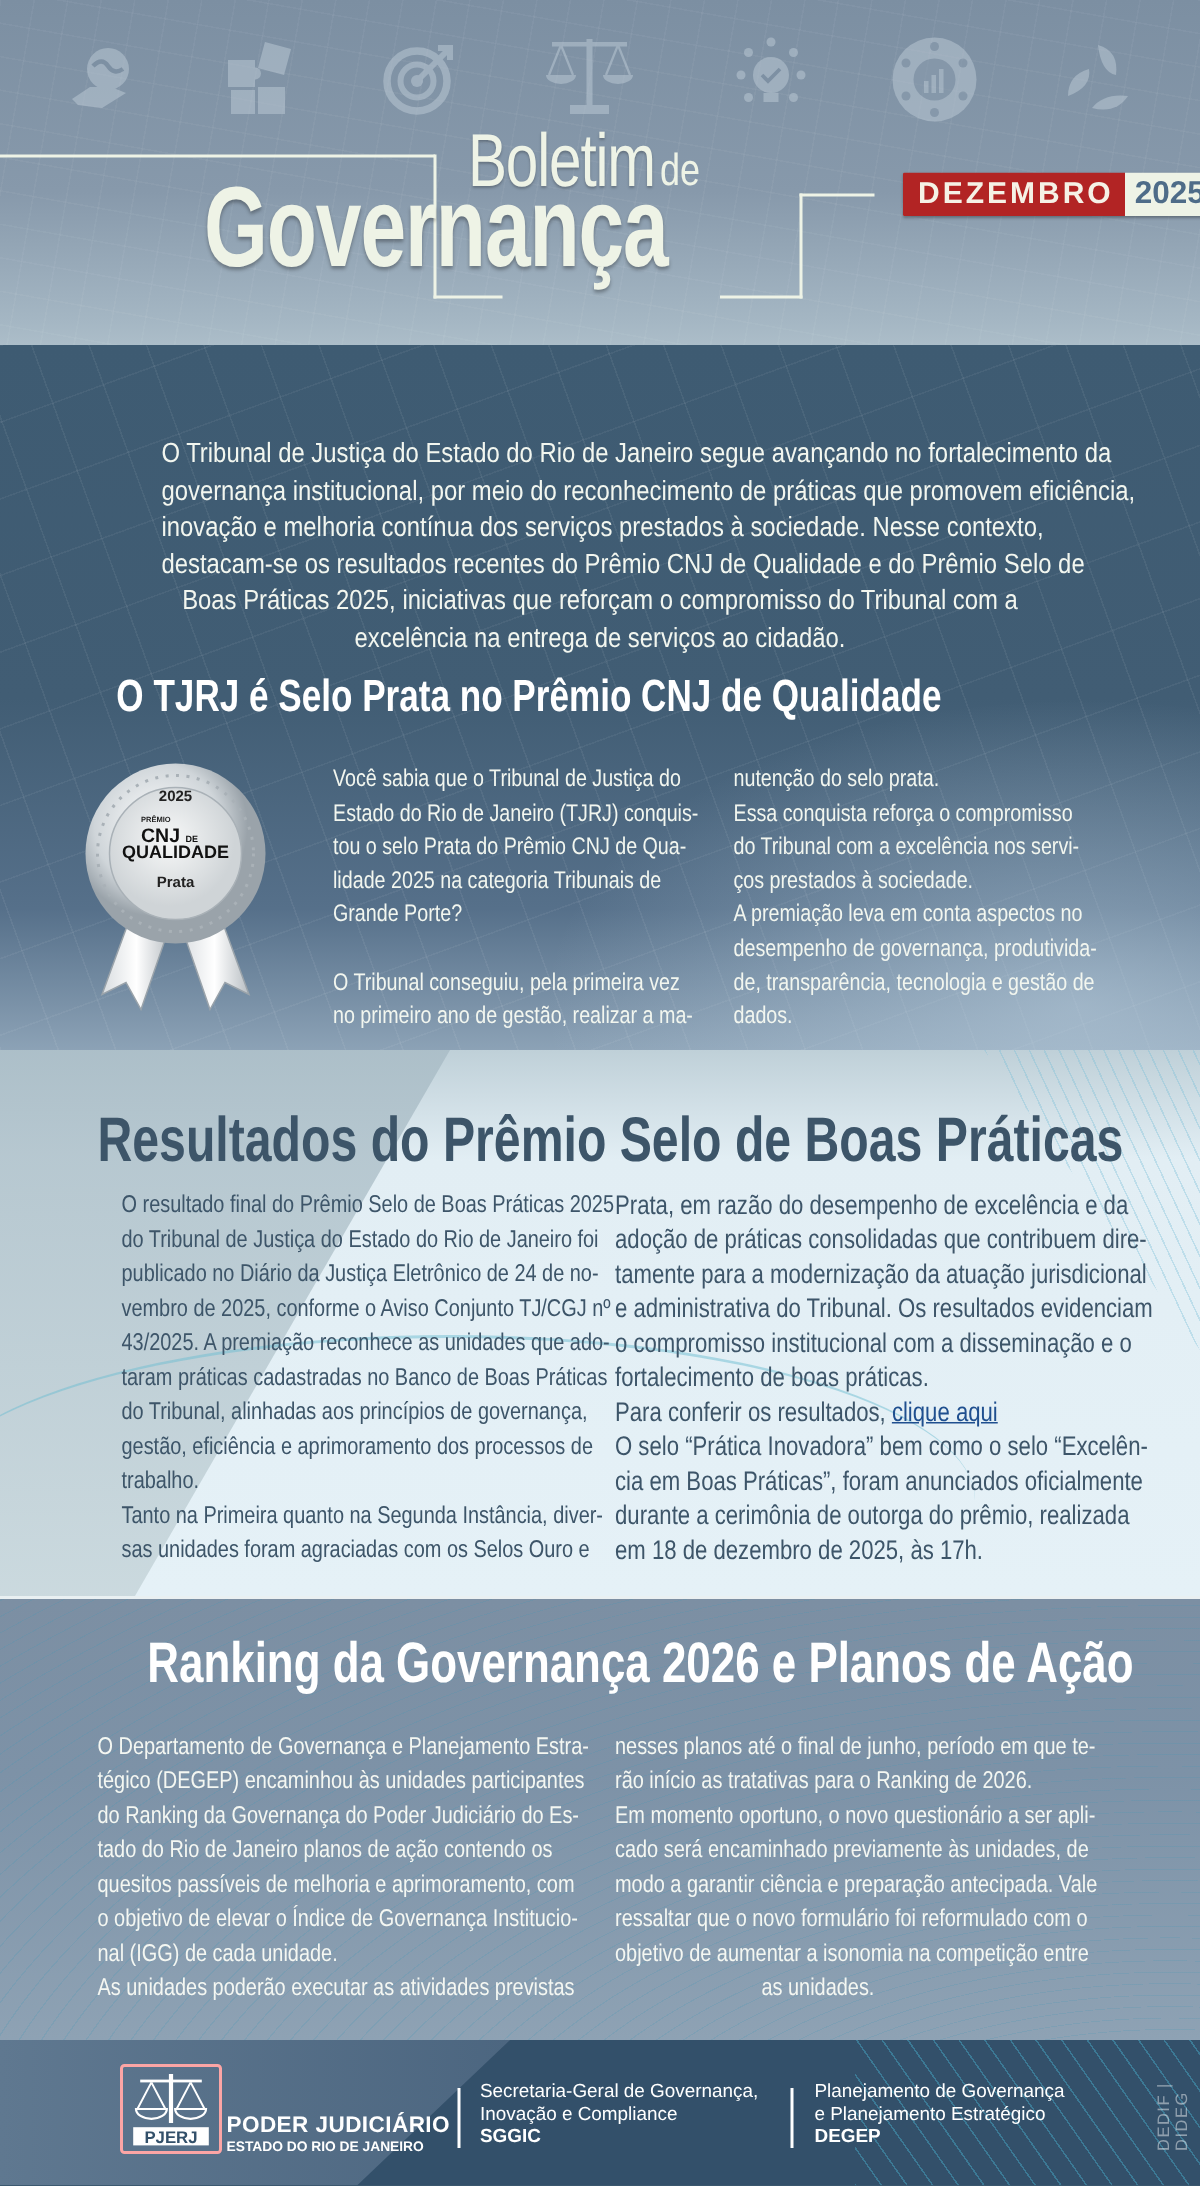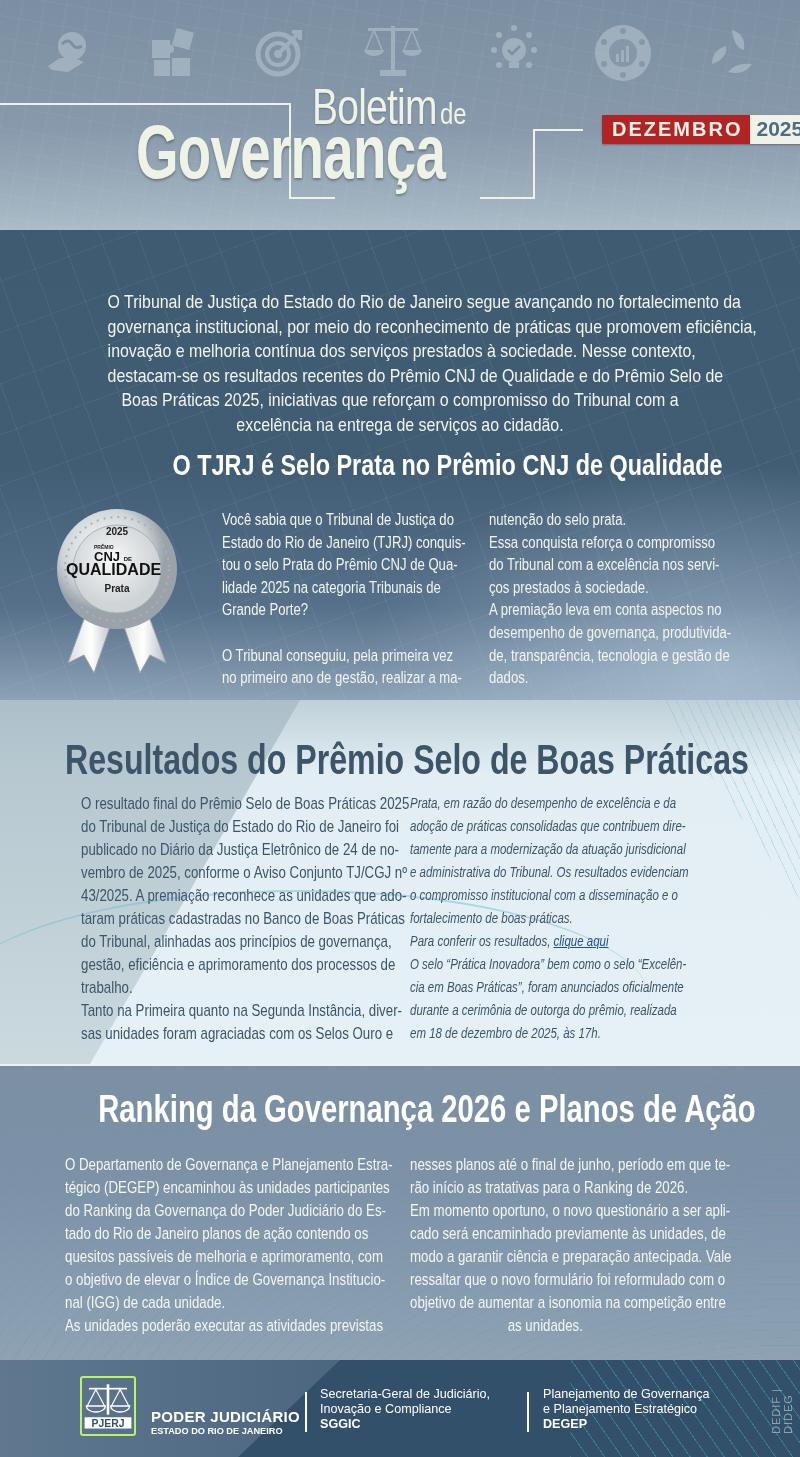--- a/index.html
+++ b/index.html
@@ -80,21 +80,21 @@
   .dark-fade {
     position: absolute; left: 300px; top: 200px; width: 600px; height: 300px;
     background: radial-gradient(ellipse at 70% 80%, rgba(190,210,225,0.55) 0%, rgba(190,210,225,0) 60%);
   }
   .intro {
     position: absolute; left: 60px; top: 256px; width: 680px;
     text-align: center; color: #f2f6ef; font-size: 18.5px; line-height: 24.5px; margin-top: 34px;
   }
   .intro span { display: block; transform: scaleX(0.86); white-space: nowrap; }
   .sec1-title {
-    position: absolute; left: 0; top: 448px; width: 800px; text-align: right;
+    position: absolute; left: 0; top: 448px; width: 800px; text-align: left;
     color: #ffffff; font-size: 30px; font-weight: 700;
   }
   .sec1-title span { display: inline-block; transform: scaleX(0.78); white-space: nowrap; }
 
   .medal { position: absolute; left: 52px; top: 503px; width: 130px; height: 180px; }
 
   .col { position: absolute; color: #f2f6ef; font-size: 16px; line-height: 22.6px; }
   .col .ln { display: block; white-space: nowrap; transform: scaleX(0.82); transform-origin: left top; }
   .sec1-col1 { left: 222px; top: 509px; width: 260px; }
   .sec1-col2 { left: 489px; top: 509px; width: 276px; }
@@ -120,21 +120,21 @@
     position: absolute; right: 0; top: 0; width: 180px; height: 200px;
     background-image: repeating-linear-gradient(65deg, rgba(120,190,215,0.35) 0 1px, transparent 1px 9px);
     clip-path: polygon(20% 0, 100% 0, 100% 100%);
   }
   .sec2-title {
     position: absolute; left: 65px; top: 736px; width: 680px;
     color: #3d5569; font-size: 42px; font-weight: 700; white-space: nowrap;
   }
   .sec2-title span { display: inline-block; transform: scaleX(0.765); transform-origin: left top; }
   .sec2-col1 { left: 65px; top: 792px; width: 328px; color: #3d5569; font-size: 16.2px; line-height: 23px; margin-left: 16px; }
-  .sec2-col2 { left: 410px; top: 792px; width: 330px; color: #3d5569; font-size: 14px; line-height: 23px; font-style: italic; }
+  .sec2-col2 { left: 410px; top: 792px; width: 330px; color: #3d5569; font-size: 18px; line-height: 23px; }
   .link { color: #1f4f8f; text-decoration: underline; cursor: pointer; }
 
   
   .mid-zone {
     position: absolute; left: 0; top: 1064px; width: 800px; height: 296px;
     background: linear-gradient(180deg, #7c8fa3 0%, #7d92a7 40%, #8ea2b4 100%);
     overflow: hidden;
     border-top: 2px solid #e9f0f2;
   }
   .mid-waves {
@@ -158,22 +158,22 @@
   .footer-left-tint {
     position: absolute; left: 0; top: 0; width: 340px; height: 97px;
     background: linear-gradient(90deg, #5f7890, #4c6680);
     clip-path: polygon(0 0, 100% 0, 70% 100%, 0 100%);
   }
   .footer-stripes {
     position: absolute; right: 0; top: 0; width: 230px; height: 97px;
     background-image: repeating-linear-gradient(55deg, rgba(70,170,200,0.45) 0 1px, transparent 1px 14px);
   }
   .pjerj-logo {
-    position: absolute; left: 80px; top: 1376px; width: 56px; height: 60px;
-    border: 2px solid #bef264; border-radius: 3px; text-decoration: underline;
+    position: absolute; left: 80px; top: 1376px; width: 68px; height: 60px;
+    border: 2px solid #fca5a5; border-radius: 3px; text-decoration: underline;
   }
   .pjerj-logo svg { width: 100%; height: 100%; }
   .poder {
     position: absolute; left: 151px; top: 1408px; color: #ffffff; font-family: "Liberation Sans", sans-serif;
     font-size: 15px; font-weight: 700; letter-spacing: 0.3px;
   }
   .estado {
     position: absolute; left: 151px; top: 1426px; color: #ffffff; font-family: "Liberation Sans", sans-serif;
     font-size: 9.2px; font-weight: 700;
   }
@@ -320,21 +320,21 @@
     </defs>
     <path d="M38 100 L16 160 L32 152 L42 170 L62 112z" fill="url(#rib)" stroke="#9aa3aa"></path>
     <path d="M92 100 L114 160 L98 152 L88 170 L68 112z" fill="url(#rib)" stroke="#9aa3aa"></path>
     <circle cx="65" cy="66" r="60" fill="url(#outer)"></circle>
     <circle cx="65" cy="66" r="52" fill="none" stroke="#a9b1b7" stroke-width="2" stroke-dasharray="2 5"></circle>
     <circle cx="65" cy="66" r="44" fill="url(#inner)" stroke="#a9b1b7"></circle>
   </svg>
   <div style="position:absolute;left:0;top:23px;width:130px;text-align:center;font-size:10px;font-weight:700;color:#222;">2025</div>
   <div style="position:absolute;left:42px;top:41px;font-size:5px;font-weight:700;color:#222;">PRÊMIO</div>
   <div style="position:absolute;left:42px;top:46px;font-size:13px;font-weight:900;color:#111;font-family:'Liberation Sans',sans-serif;"><span>CNJ</span> <span style="font-size:6px;">DE</span></div>
-  <div style="position:absolute;left:14px;top:58px;width:102px;text-align:left;font-size:16px;font-weight:900;color:#111;font-family:'Liberation Sans',sans-serif;">QUALIDADE</div>
+  <div style="position:absolute;left:14px;top:58px;width:102px;text-align:center;font-size:12px;font-weight:900;color:#111;font-family:'Liberation Sans',sans-serif;">QUALIDADE</div>
   <div style="position:absolute;left:0;top:80px;width:130px;text-align:center;font-size:10px;font-weight:700;color:#222;">Prata</div>
 </div>
 
 <div class="col sec1-col1">
   <span class="ln">Você sabia que o Tribunal de Justiça do</span>
   <span class="ln">Estado do Rio de Janeiro (TJRJ) conquis-</span>
   <span class="ln">tou o selo Prata do Prêmio CNJ de Qua-</span>
   <span class="ln">lidade 2025 na categoria Tribunais de</span>
   <span class="ln">Grande Porte?</span>
   <span class="ln">&nbsp;</span>
@@ -427,21 +427,21 @@
     <path d="M5 30 a11 7 0 0 0 22 0z M33 30 a11 7 0 0 0 22 0z" fill="none" stroke="#fff" stroke-width="1.6"></path>
     <rect x="3" y="43" width="54" height="13" fill="#fff"></rect>
     <text x="30" y="54" text-anchor="middle" font-size="12" font-weight="700" fill="#33506a" font-family="Liberation Sans, sans-serif">PJERJ</text>
   </svg>
 </div>
 <div class="poder">PODER JUDICIÁRIO</div>
 <div class="estado">ESTADO DO RIO DE JANEIRO</div>
 
 <div class="vsep" style="left:305px"></div>
 <div class="footer-block" style="left:320px">
-  <div>Secretaria-Geral de Judiciário,</div>
+  <div>Secretaria-Geral de Governança,</div>
   <div>Inovação e Compliance</div>
   <div><b>SGGIC</b></div>
 </div>
 
 <div class="vsep" style="left:527px"></div>
 <div class="footer-block" style="left:543px">
   <div>Planejamento de Governança</div>
   <div>e Planejamento Estratégico</div>
   <div><b>DEGEP</b></div>
 </div>

